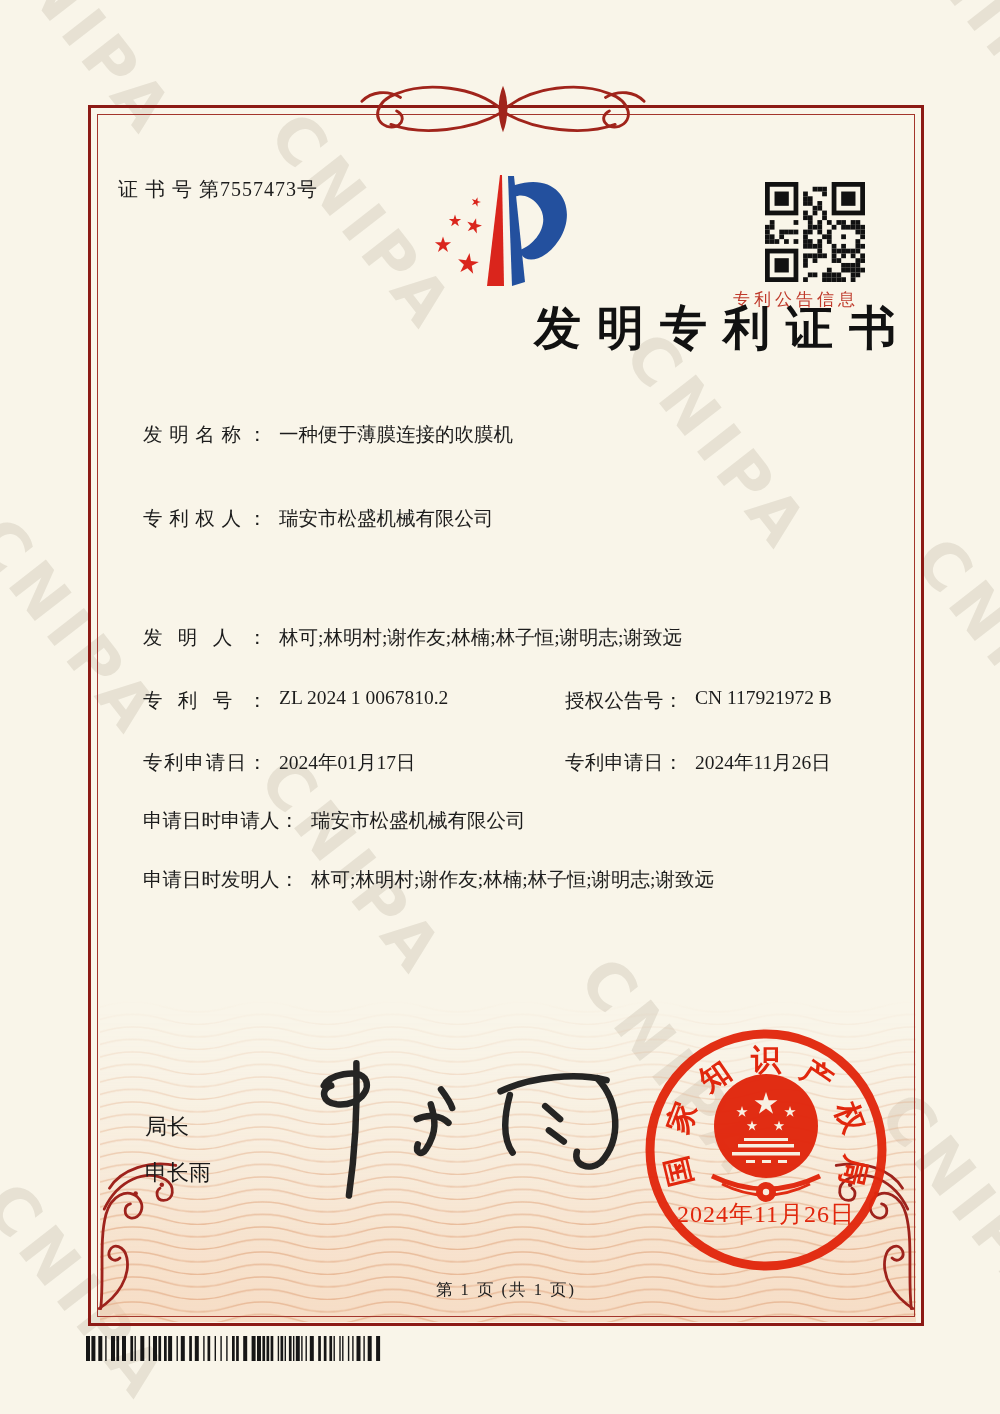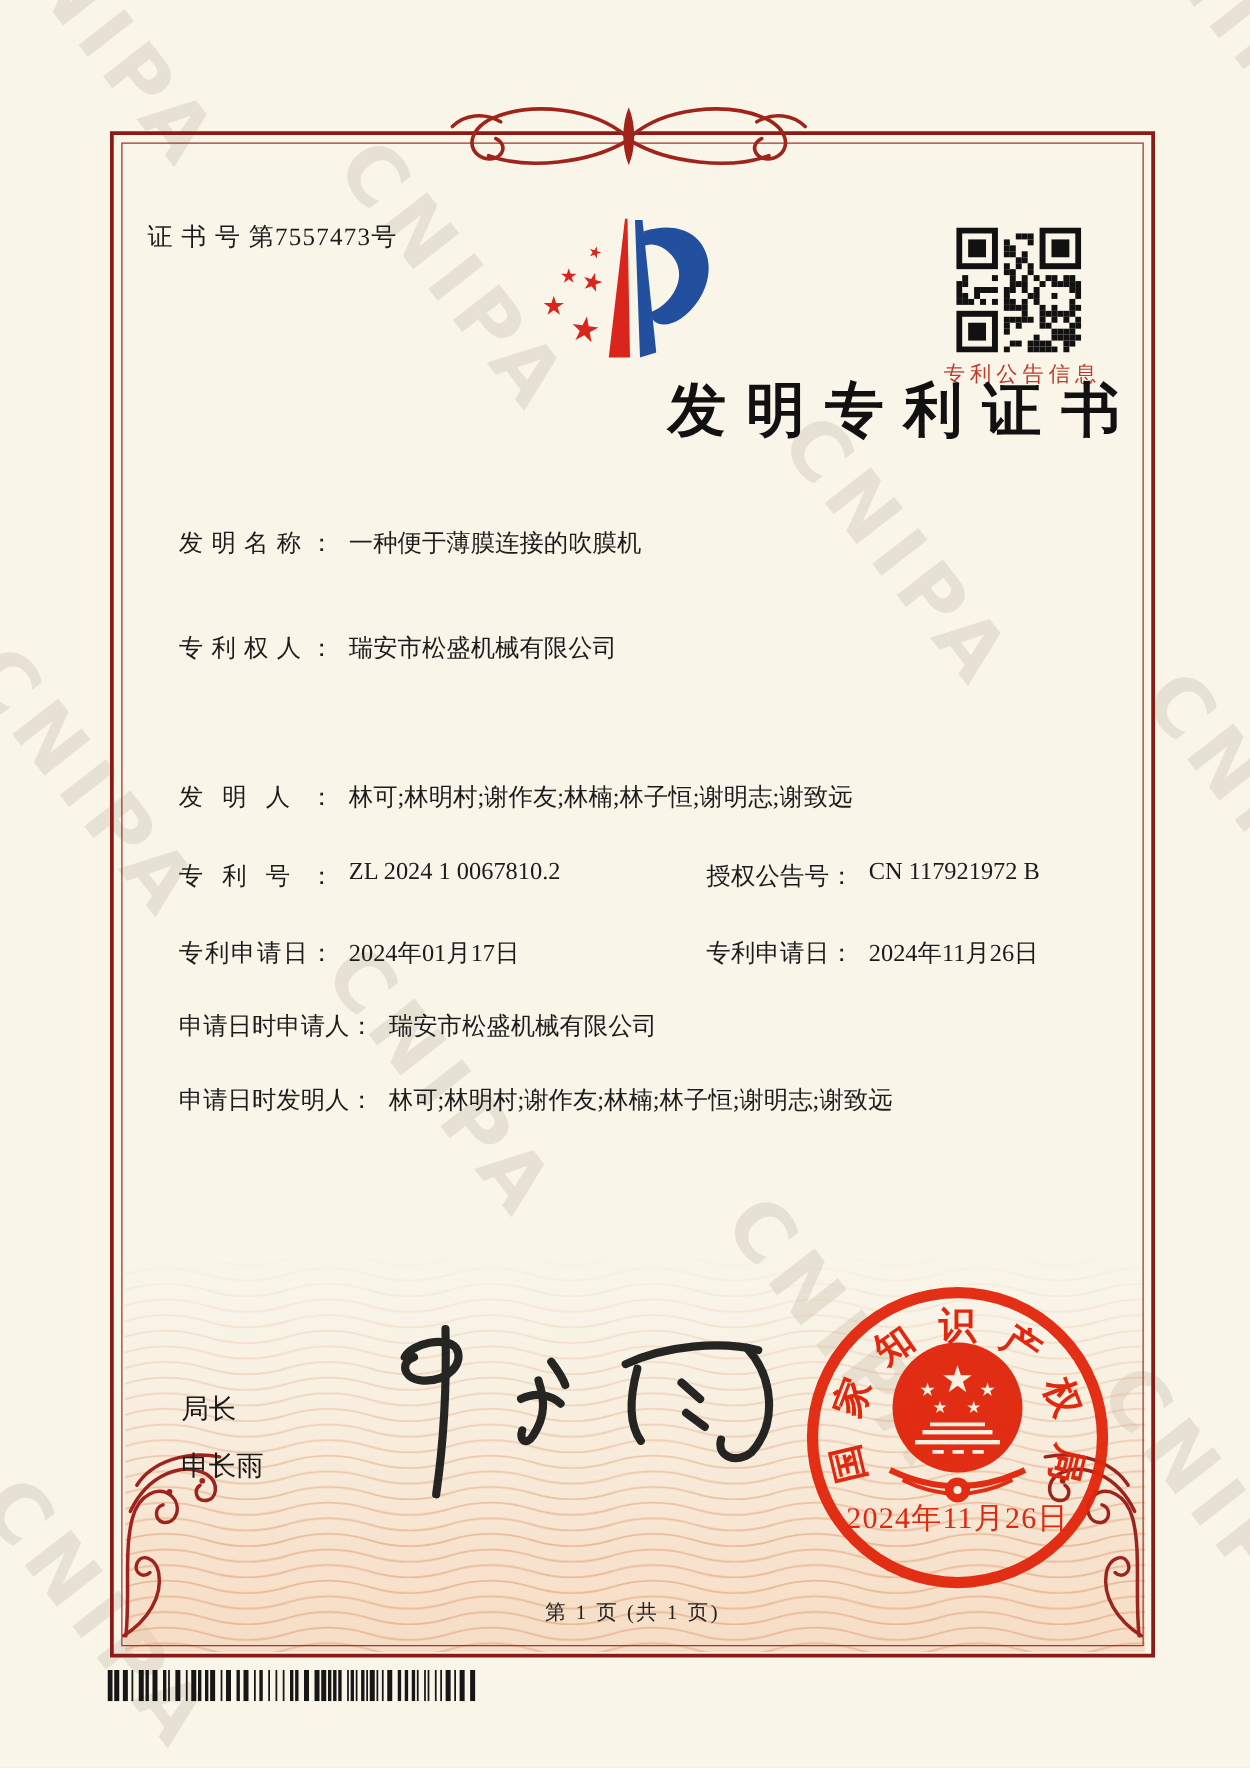--- a/index.html
+++ b/index.html
@@ -21,21 +21,21 @@
   
   .waves{position:absolute;left:100px;top:1000px;width:816px;height:322px;z-index:1;
          background:linear-gradient(to bottom,rgba(245,207,176,0) 0%,rgba(245,207,176,0.28) 45%,rgba(244,201,168,0.55) 100%);
          -webkit-mask-image:linear-gradient(to bottom,transparent 0,rgba(0,0,0,.55) 32%,#000 72%);
          mask-image:linear-gradient(to bottom,transparent 0,rgba(0,0,0,.55) 32%,#000 72%);}
 
   .certno{position:absolute;left:118px;top:176px;font-size:20px;letter-spacing:1px;z-index:3;}
 
   .logo{position:absolute;left:430px;top:164px;z-index:3;}
   .qr{position:absolute;left:765px;top:182px;z-index:3;}
-  .qr-cap{position:absolute;left:733px;top:288px;width:170px;text-align:center;font-size:17px;
+  .qr-cap{position:absolute;left:733px;top:288px;width:170px;text-align:left;font-size:17px;
           letter-spacing:4px;color:#bf3a2b;z-index:3;}
 
   .title{position:absolute;left:100px;top:297px;width:812px;text-align:right;font-size:47px;
          font-weight:bold;letter-spacing:16px;color:#111;z-index:3;}
 
   .row{position:absolute;left:143px;font-size:19.5px;z-index:3;white-space:nowrap;}
   .flabel{display:inline-block;width:124px;text-align:justify;text-align-last:justify;vertical-align:top;}
   .flabel.wide{width:auto;text-align:left;text-align-last:auto;}
   .fvalue{margin-left:12px;vertical-align:top;}
   .row .rcol{position:absolute;left:422px;top:0;white-space:nowrap;}

